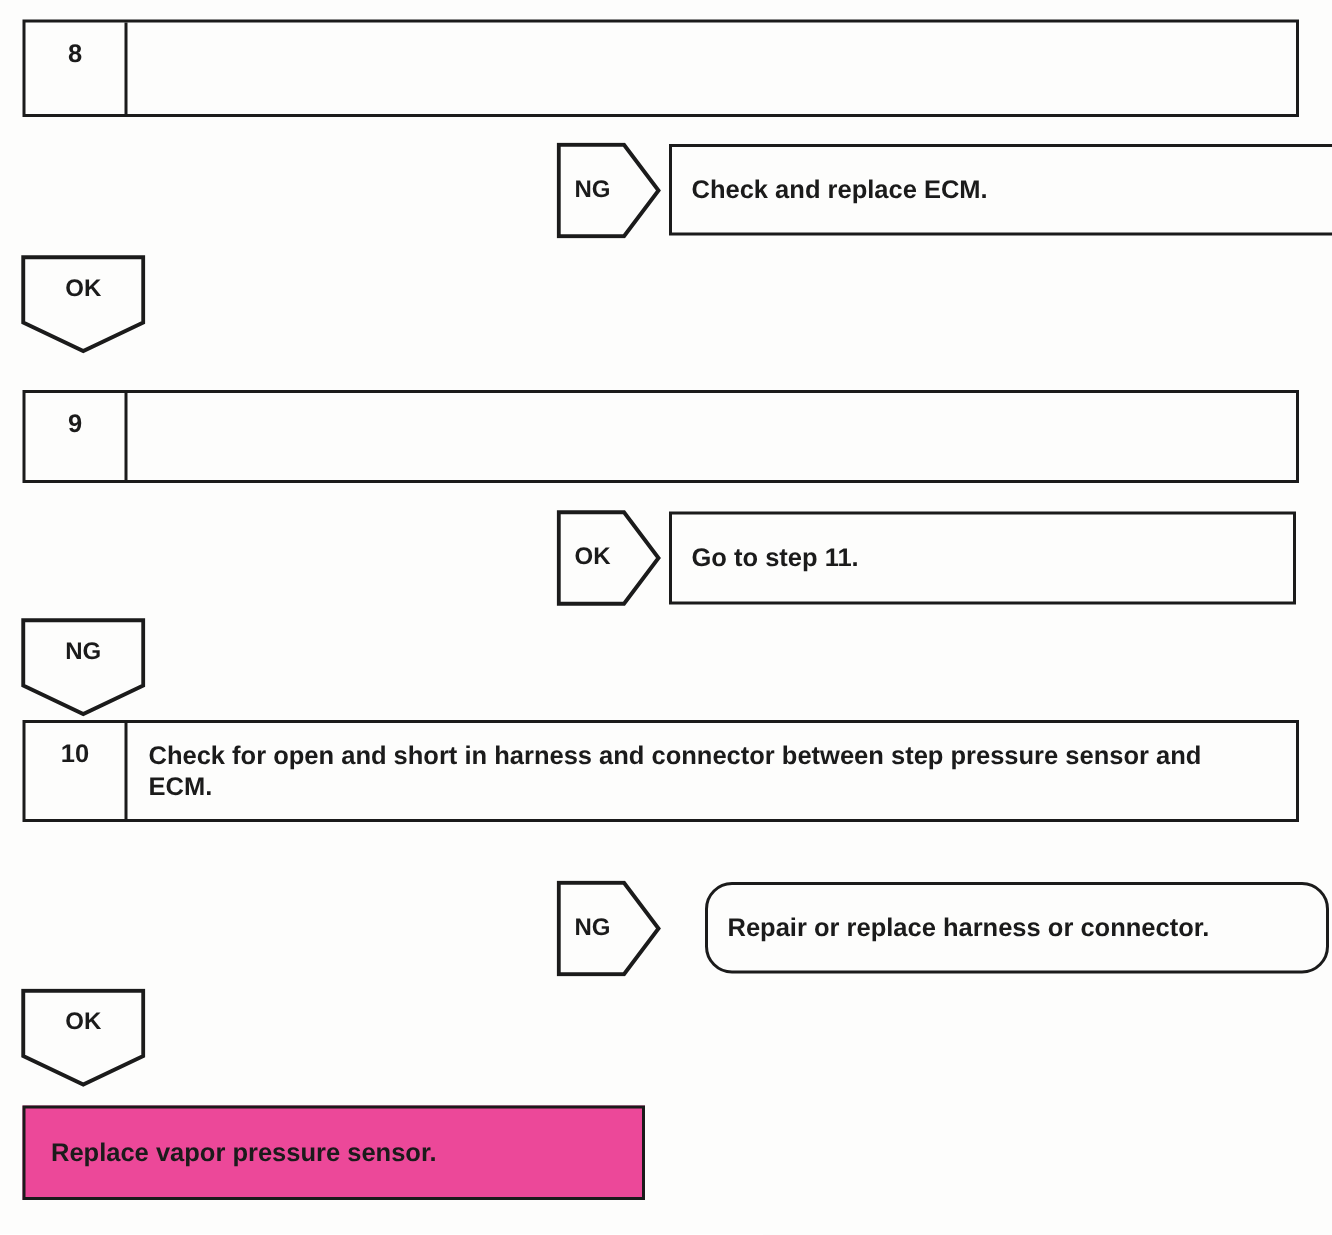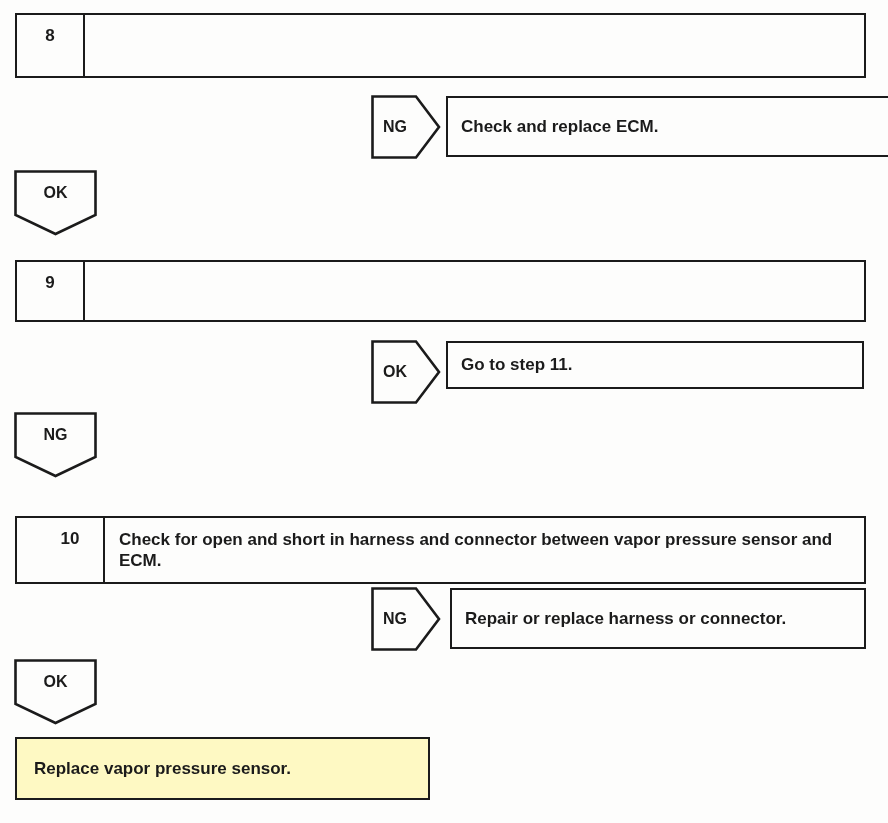--- a/index.html
+++ b/index.html
@@ -87,21 +87,21 @@
     font-size: 16px;
   }
   
   .final-box {
     position: absolute;
     left: 15px;
     top: 737px;
     width: 415px;
     height: 63px;
     border: 2px solid #1b1b1b;
-    background: #fef9c3;
+    background: #ec4899;
     box-sizing: border-box;
     display: flex;
     align-items: center;
     padding-left: 17px;
     font-weight: bold;
     font-size: 17px;
   }
   svg { display: block; }
 </style>
 </head>
@@ -133,43 +133,43 @@
   <div class="step-box" style="top:260px; height:62px;">
     <div class="step-num">9</div>
   </div>
 
   <div class="pent-right" style="left:371px; top:340px;">
     <svg width="70" height="64" viewBox="0 0 70 64">
       <polygon points="1.5,1.5 45,1.5 68,32 45,62.5 1.5,62.5" fill="#fdfdfc" stroke="#1b1b1b" stroke-width="2.6"></polygon>
     </svg>
     <span class="lbl">OK</span>
   </div>
-  <div class="result-box" style="left:446px; top:341px; width:418px; height:48px;">
+  <div class="result-box" style="left:446px; top:341px; width:418px; height:62px;">
     <span>Go to step 11.</span>
   </div>
 
   <div class="pent-down" style="top:412px;">
     <svg width="83" height="66" viewBox="0 0 83 66">
       <polygon points="1.5,1.5 81.5,1.5 81.5,45 41.5,64 1.5,45" fill="#fdfdfc" stroke="#1b1b1b" stroke-width="2.6"></polygon>
     </svg>
     <span class="lbl">NG</span>
   </div>
 
-  <div class="step-box" style="top:516px; height:68px;padding-left:20px;">
+  <div class="step-box" style="top:480px; height:68px;">
     <div class="step-num">10</div>
-    <div class="step-text">Check for open and short in harness and connector between vapor pressure sensor and ECM.</div>
+    <div class="step-text">Check for open and short in harness and connector between step pressure sensor and ECM.</div>
   </div>
 
   <div class="pent-right" style="left:371px; top:587px;">
     <svg width="70" height="64" viewBox="0 0 70 64">
       <polygon points="1.5,1.5 45,1.5 68,32 45,62.5 1.5,62.5" fill="#fdfdfc" stroke="#1b1b1b" stroke-width="2.6"></polygon>
     </svg>
     <span class="lbl">NG</span>
   </div>
-  <div class="result-box" style="left:450px; top:588px; width:416px; height:61px;">
+  <div class="result-box" style="left:470px; top:588px; width:416px; height:61px;border-radius:18px;">
     <span>Repair or replace harness or connector.</span>
   </div>
 
   <div class="pent-down" style="top:659px;">
     <svg width="83" height="66" viewBox="0 0 83 66">
       <polygon points="1.5,1.5 81.5,1.5 81.5,45 41.5,64 1.5,45" fill="#fdfdfc" stroke="#1b1b1b" stroke-width="2.6"></polygon>
     </svg>
     <span class="lbl">OK</span>
   </div>
 

